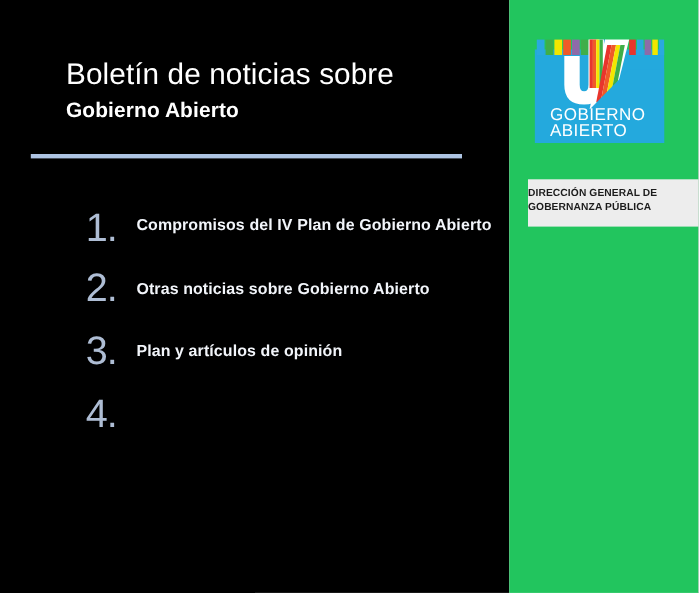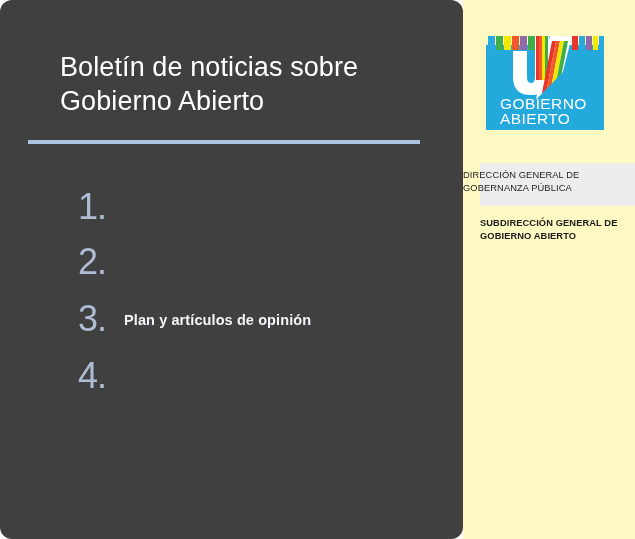--- a/index.html
+++ b/index.html
@@ -21,41 +21,40 @@
     background: #ffffff;
   }
 
   
   .left-panel {
     position: absolute;
     left: 0;
     top: 0;
     width: 463px;
     height: 539px;
-    background: #404040;
-    border-radius: 12px;
+    background: #000000;
   }
 
   .title-block {
     position: absolute;
     left: 60px;
     top: 50px;
     width: 380px;
   }
   .title-line-1 {
     font-size: 27px;
     font-weight: 400;
     color: #ffffff;
     line-height: 34px;
     letter-spacing: 0.1px;
     white-space: nowrap;
   }
   .title-line-2 {
-    font-size: 27px;
-    font-weight: 400;
+    font-size: 19px;
+    font-weight: 700;
     color: #ffffff;
     line-height: 34px;
     letter-spacing: 0.1px;
     white-space: nowrap;
   }
   .title-rule {
     position: absolute;
     left: 28px;
     top: 140px;
     width: 392px;
@@ -96,21 +95,21 @@
   .toc-item.two-line .toc-label { padding-top: 3px; }
   .toc-item.two-line .toc-num { line-height: 30px; }
 
   
   .right-panel {
     position: absolute;
     left: 463px;
     top: 0;
     width: 172px;
     height: 539px;
-    background: #fef9c3;
+    background: #22c55e;
   }
 
   .logo-wrap {
     position: absolute;
     left: 23px;
     top: 33px;
     width: 118px;
     height: 110px;
   }
   .logo-svg { display: block; }
@@ -118,25 +117,25 @@
   .org-band {
     position: absolute;
     left: 17px;
     top: 163px;
     width: 156px;
     height: 43px;
     background: #ededed;
   }
   .org-line-1 {
     position: absolute;
-    left: 0;
+    left: 17px;
     top: 169px;
     width: 152px;
     font-size: 9.3px;
-    font-weight: 400;
+    font-weight: 700;
     color: #1c1c1c;
     line-height: 13px;
     letter-spacing: 0.1px;
   }
   .org-line-2 {
     position: absolute;
     left: 17px;
     top: 217px;
     width: 152px;
     font-size: 9.3px;
@@ -157,24 +156,26 @@
       <div class="title-line-1">Boletín de noticias sobre</div>
       <div class="title-line-2">Gobierno Abierto</div>
     </div>
 
     <div class="title-rule"></div>
 
     <div class="toc">
 
       <div class="toc-item two-line">
         <div class="toc-num">1.</div>
+        <div class="toc-label">Compromisos del IV Plan de Gobierno Abierto</div>
       </div>
 
       <div class="toc-item">
         <div class="toc-num">2.</div>
+        <div class="toc-label">Otras noticias sobre Gobierno Abierto</div>
       </div>
 
       <div class="toc-item">
         <div class="toc-num">3.</div>
         <div class="toc-label">Plan y artículos de opinión</div>
       </div>
 
       <div class="toc-item">
         <div class="toc-num">4.</div>
       </div>
@@ -227,17 +228,16 @@
 
         <path d="M118 30 L118 97 L20 97 L86 30 Z" fill="#24a9dd"></path>
 
         <text x="14" y="76" font-family="'Liberation Sans', sans-serif" font-size="15.5" font-weight="400" fill="#ffffff" letter-spacing="0.4">GOBIERNO</text>
         <text x="14" y="91" font-family="'Liberation Sans', sans-serif" font-size="15.5" font-weight="400" fill="#ffffff" letter-spacing="0.4">ABIERTO</text>
       </svg>
     </div>
 
     <div class="org-band"></div>
     <div class="org-line-1">DIRECCIÓN GENERAL DE GOBERNANZA PÚBLICA</div>
-    <div class="org-line-2">SUBDIRECCIÓN GENERAL DE GOBIERNO ABIERTO</div>
 
   </div>
 
 </div>
 
 </body></html>

